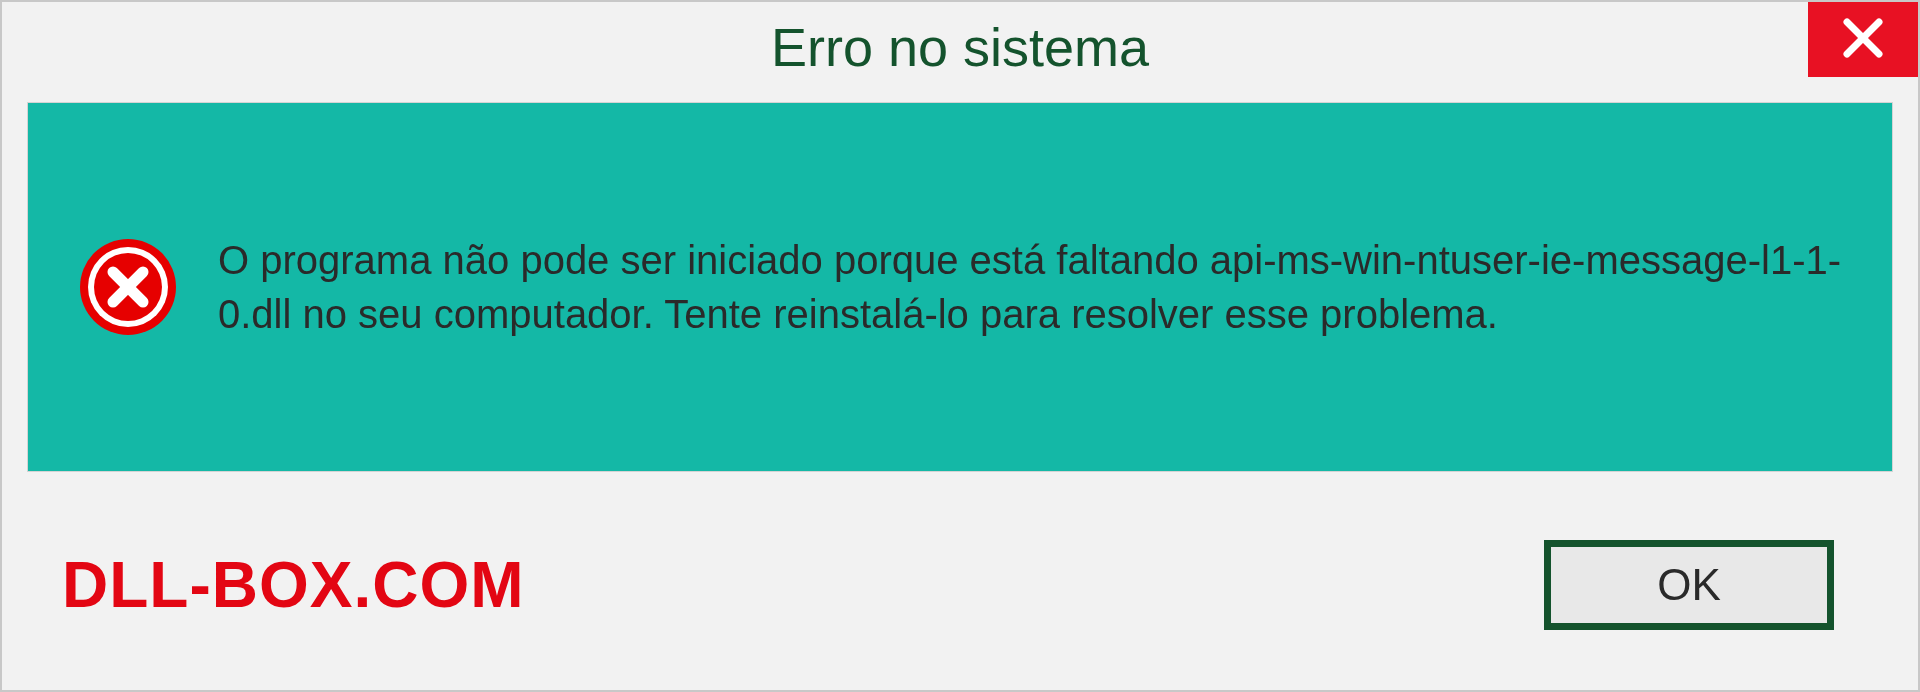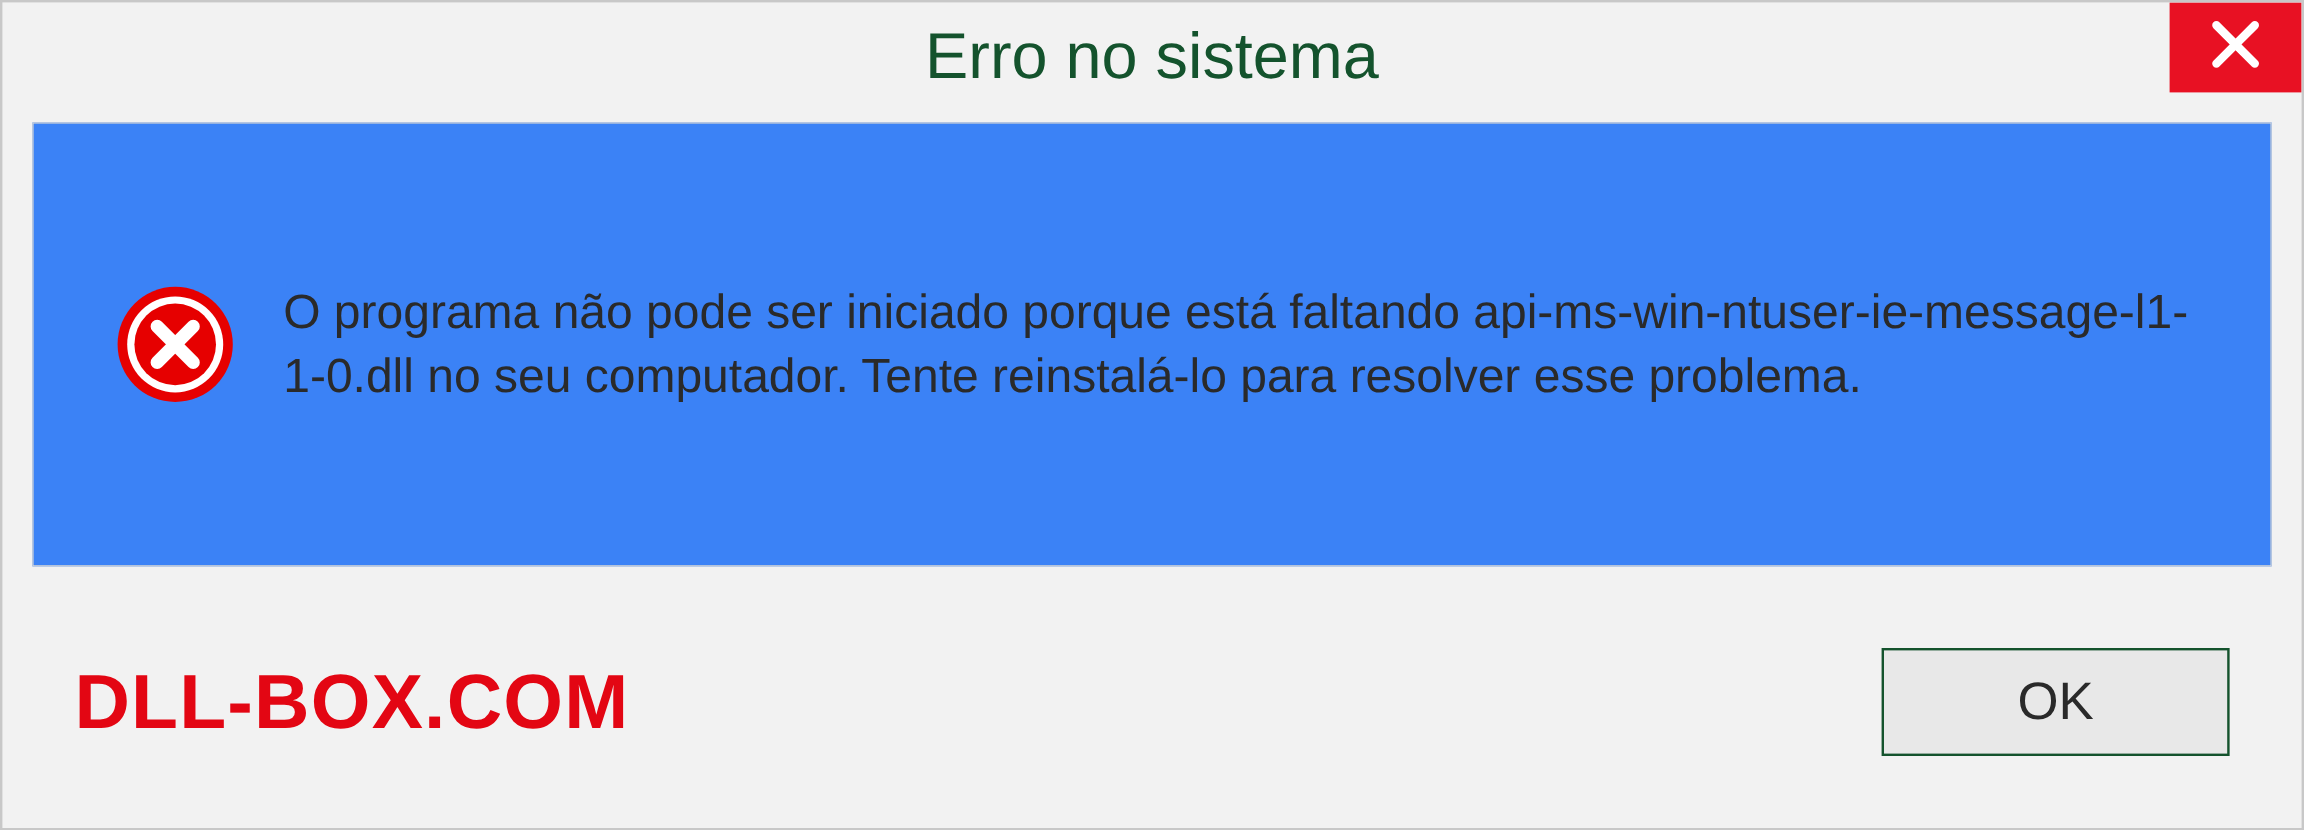--- a/index.html
+++ b/index.html
@@ -38,26 +38,26 @@
       align-items: center;
       justify-content: center;
       cursor: pointer;
     }
     .close-btn svg {
       width: 44px;
       height: 44px;
     }
     .content-panel {
       margin: 10px 25px 0 25px;
-      background: #3b82f6;
+      background: #14b8a6;
       border: 1px solid #d4d4d4;
       height: 370px;
       display: flex;
       align-items: center;
-      padding: 0 68px;
+      padding: 0 50px;
     }
     .error-icon {
       flex-shrink: 0;
       width: 100px;
       height: 100px;
       margin-right: 40px;
     }
     .message {
       font-size: 40px;
       line-height: 1.35;
@@ -66,34 +66,34 @@
     }
     .footer {
       position: absolute;
       bottom: 0;
       left: 0;
       right: 0;
       height: 180px;
       display: flex;
       align-items: center;
       justify-content: space-between;
-      padding: 0 60px 30px 60px;
+      padding: 0 84px 30px 60px;
     }
     .watermark {
       font-size: 64px;
       font-weight: 900;
       color: #e30613;
       letter-spacing: 1px;
       font-family: Arial, sans-serif;
     }
     .ok-button {
       width: 290px;
       height: 90px;
       background: #e8e8e8;
-      border: 2px solid #14532d;
+      border: 7px solid #14532d;
       font-size: 44px;
       color: #2a2a2a;
       font-family: inherit;
       cursor: pointer;
       display: flex;
       align-items: center;
       justify-content: center;
     }
   </style>
 </head>

